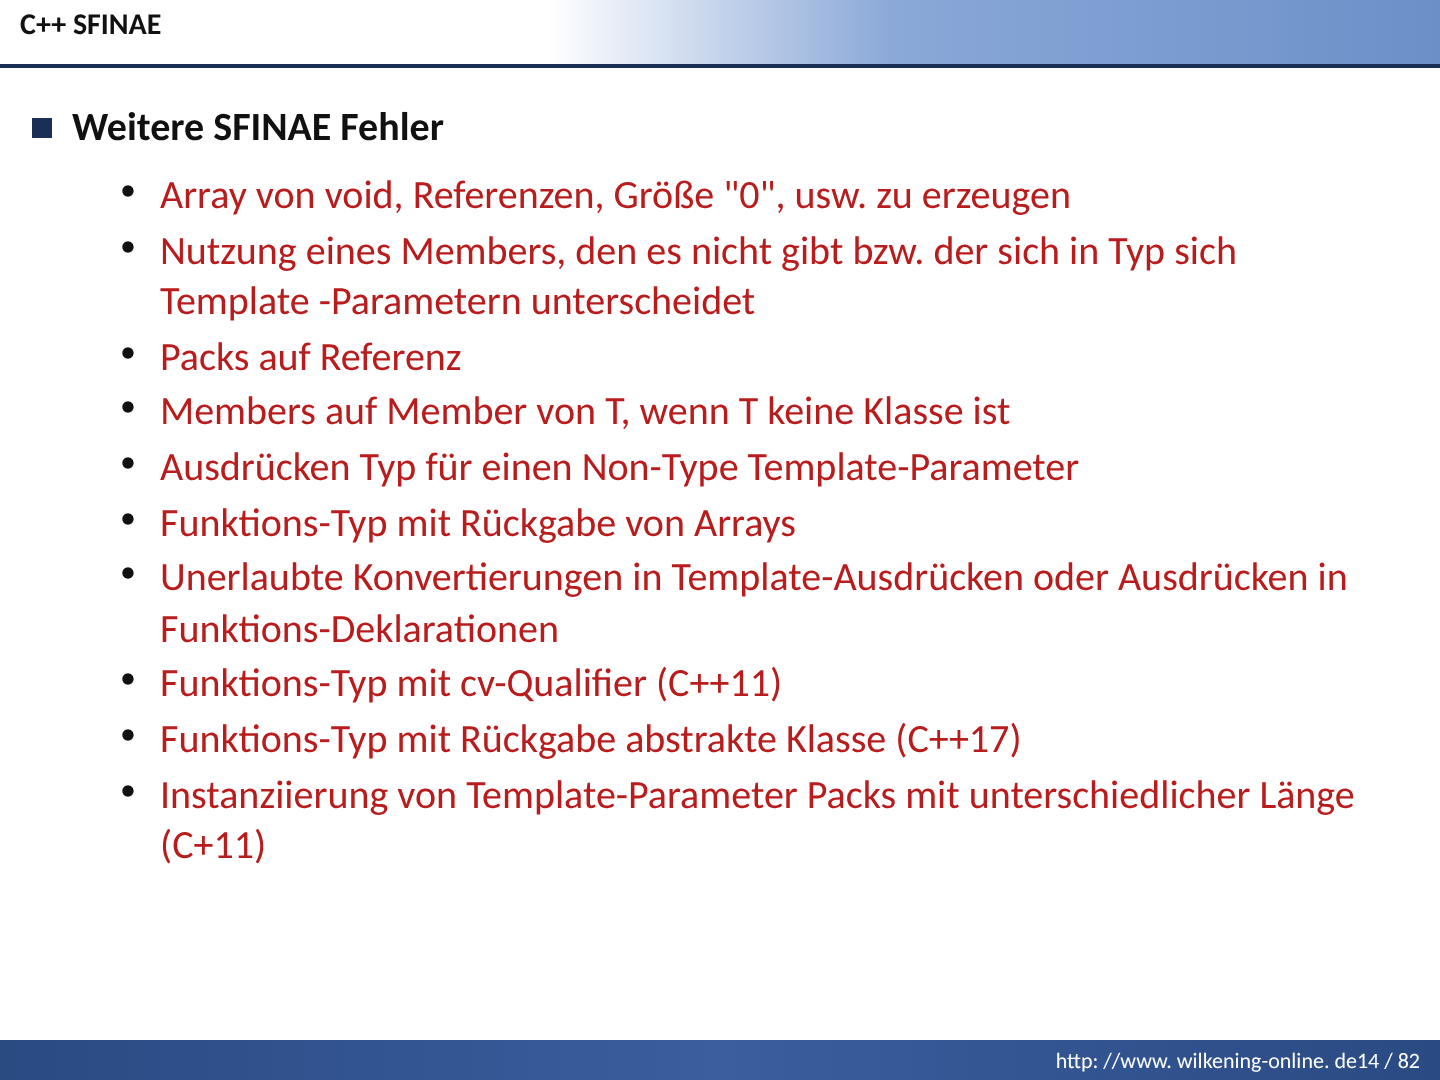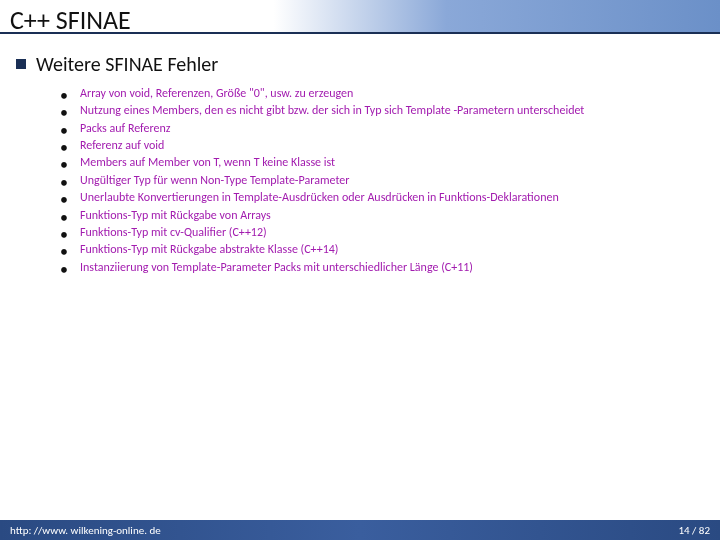--- a/index.html
+++ b/index.html
@@ -11,76 +11,76 @@
     position: relative;
     overflow: hidden;
   }
   .titlebar {
     height: 34px;
     background: linear-gradient(90deg, #ffffff 0%, #ffffff 38%, #8aa8d8 62%, #6b90c8 100%);
     border-bottom: 2px solid #1a2f55;
     padding: 4px 10px 0 10px;
   }
   .title {
-    font-size: 26px;
-    font-weight: 400;
+    font-size: 15px;
+    font-weight: 700;
     color: #111;
   }
   .content {
     padding: 18px 16px 0 16px;
   }
   .section-row {
     display: flex;
     align-items: flex-start;
     margin-bottom: 10px;
   }
   .section-bullet {
     width: 10px;
     height: 10px;
     background: #1a2f55;
     margin-top: 7px;
     margin-right: 10px;
     flex-shrink: 0;
   }
   .section-heading {
     font-size: 20px;
-    font-weight: 400;
+    font-weight: 700;
     color: #111;
   }
   .items {
     list-style: none;
     padding-left: 44px;
     padding-right: 10px;
   }
   .items li {
     position: relative;
-    font-size: 12px;
+    font-size: 20px;
     line-height: 1.28;
-    color: #a21caf;
+    color: #b91c1c;
     margin-bottom: 2px;
     padding-left: 20px;
   }
   .items li::before {
     content: "•";
     position: absolute;
     left: 0;
     top: 0;
     font-size: 16px;
     color: #111;
   }
   .footer {
     position: absolute;
     bottom: 0;
     left: 0;
     right: 0;
     height: 20px;
     background: linear-gradient(90deg, #2a4a82 0%, #3a5e9e 50%, #2a4a82 100%);
     display: flex;
     align-items: center;
-    justify-content: space-between;
+    justify-content: flex-end;
     padding: 0 10px;
     color: #fff;
     font-size: 11px;
   }
 </style>
 </head>
 <body>
 
 <div class="titlebar">
   <div class="title">C++ SFINAE</div>
@@ -88,27 +88,26 @@
 
 <div class="content">
   <div class="section-row">
     <div class="section-bullet"></div>
     <div class="section-heading">Weitere SFINAE Fehler</div>
   </div>
   <ul class="items">
     <li>Array von void, Referenzen, Größe "0", usw. zu erzeugen</li>
     <li>Nutzung eines Members, den es nicht gibt bzw. der sich in Typ sich Template -Parametern unterscheidet</li>
     <li>Packs auf Referenz</li>
-    <li>Referenz auf void</li>
     <li>Members auf Member von T, wenn T keine Klasse ist</li>
-    <li>Ungültiger Typ für wenn Non-Type Template-Parameter</li>
+    <li>Ausdrücken Typ für einen Non-Type Template-Parameter</li>
+    <li>Funktions-Typ mit Rückgabe von Arrays</li>
     <li>Unerlaubte Konvertierungen in Template-Ausdrücken oder Ausdrücken in Funktions-Deklarationen</li>
-    <li>Funktions-Typ mit Rückgabe von Arrays</li>
-    <li>Funktions-Typ mit cv-Qualifier (C++12)</li>
-    <li>Funktions-Typ mit Rückgabe abstrakte Klasse (C++14)</li>
+    <li>Funktions-Typ mit cv-Qualifier (C++11)</li>
+    <li>Funktions-Typ mit Rückgabe abstrakte Klasse (C++17)</li>
     <li>Instanziierung von Template-Parameter Packs mit unterschiedlicher Länge (C+11)</li>
   </ul>
 </div>
 
 <div class="footer">
   <span>http: //www. wilkening-online. de</span>
   <span>14 / 82</span>
 </div>
 
 </body></html>

